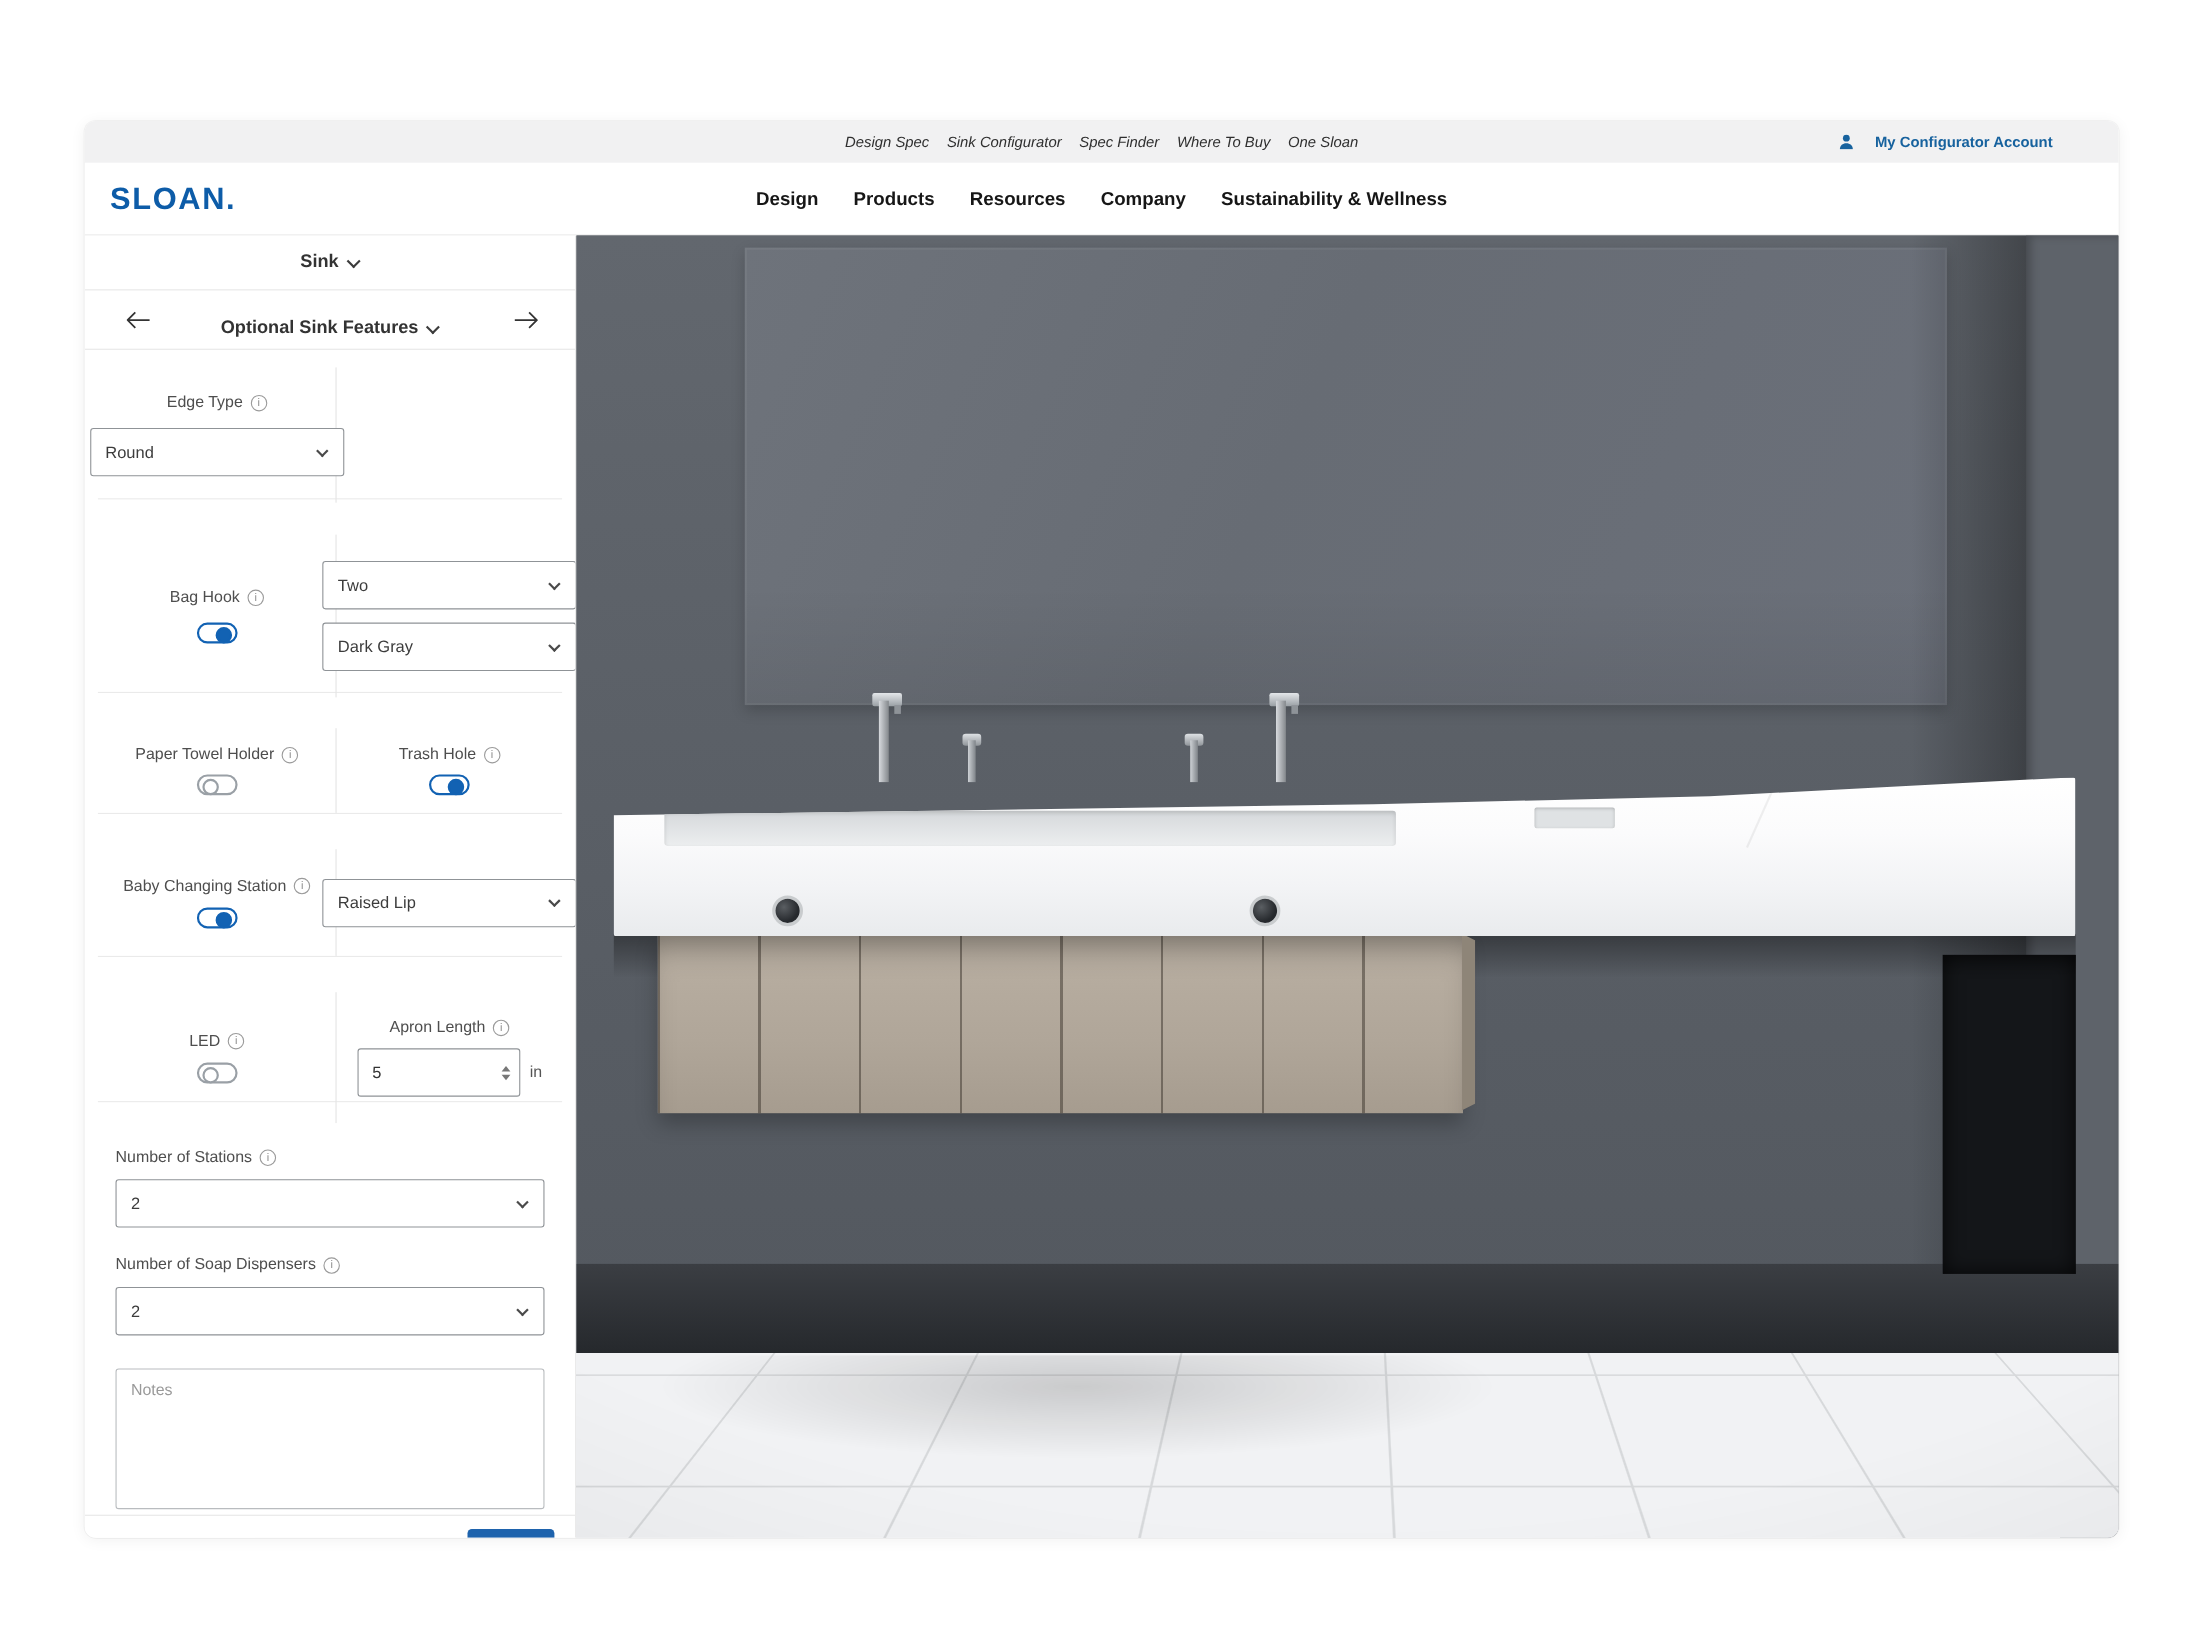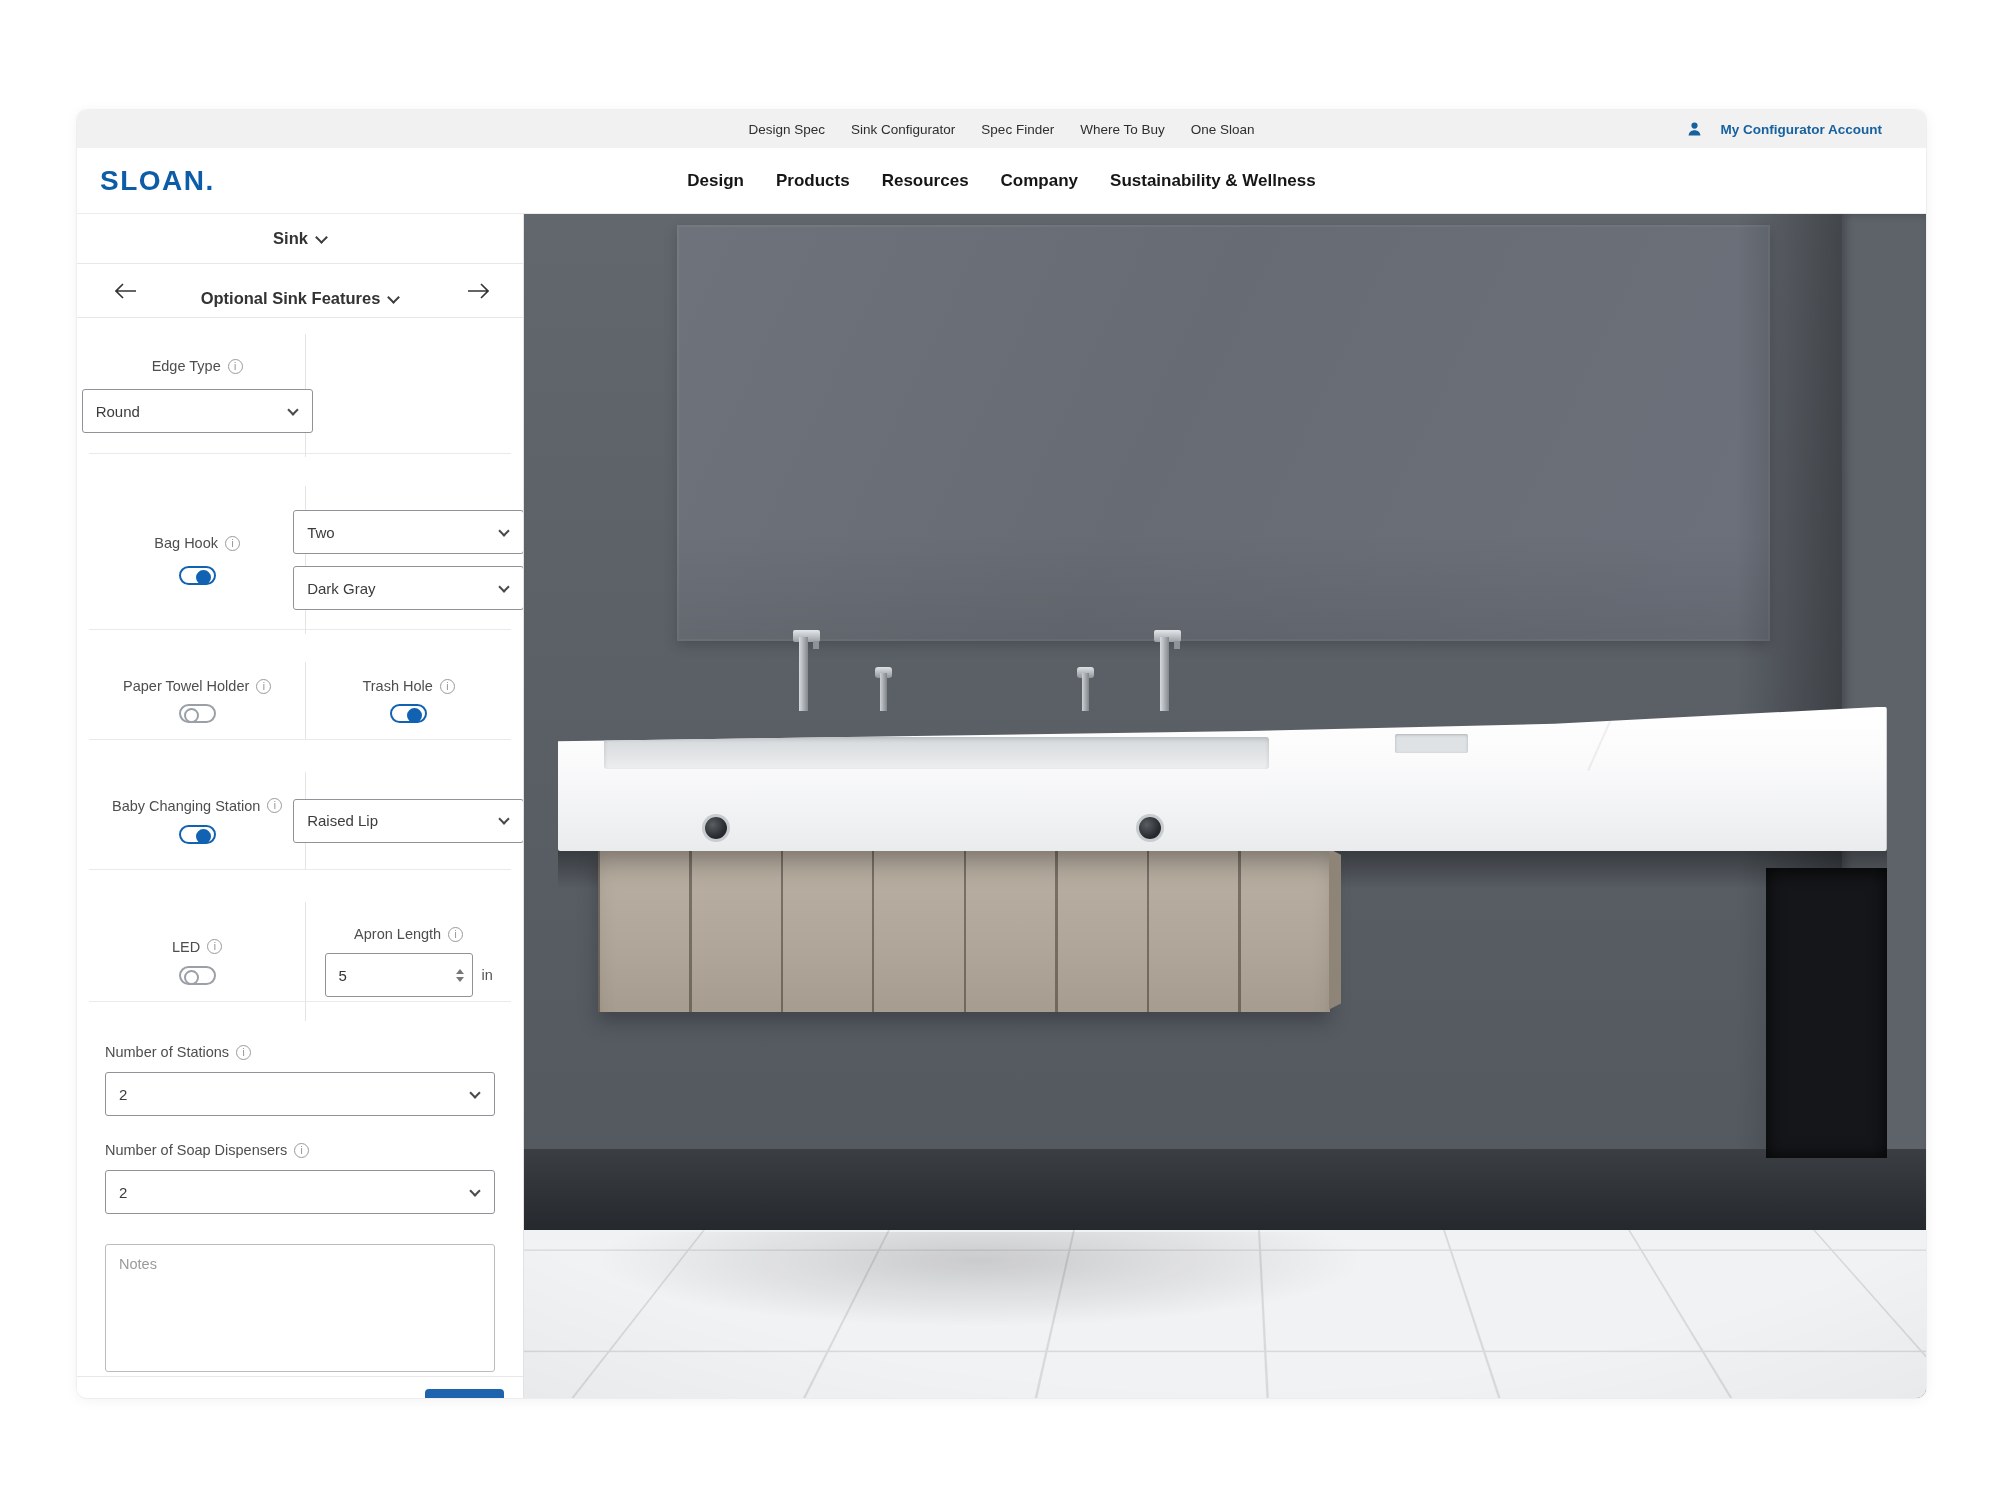--- a/index.html
+++ b/index.html
@@ -6,23 +6,23 @@
   html,body { width:2000px; height:1500px; background:#ffffff; font-family:"Liberation Sans", sans-serif; }
   a { text-decoration:none; color:inherit; cursor:pointer; }
   button { font-family:inherit; cursor:pointer; background:none; border:none; }
 
   .app { position:absolute; left:77px; top:110px; width:1849px; height:1288px; background:#fff;
          border-radius:10px; overflow:hidden; display:flex; flex-direction:column;
          box-shadow:0 0 0 1px rgba(0,0,0,0.04), 0 2px 14px rgba(0,0,0,0.06); }
 
   
   .utilbar { flex:0 0 38px; background:#f1f1f2; position:relative; display:flex; align-items:center; justify-content:center; }
-  .utillinks { display:flex; gap:26px; }
+  .utillinks { display:flex; gap:16px;font-style:italic; }
   .utillinks a { font-size:13.5px; color:#2e2e2e; }
-  .account { position:absolute; right:44px; top:0; height:100%; display:flex; align-items:center; gap:20px;
+  .account { position:absolute; right:60px; top:0; height:100%; display:flex; align-items:center; gap:20px;
              color:#17629e; font-size:13.5px; font-weight:700; }
 
   
   .mainhdr { flex:0 0 66px; background:#fff; position:relative; display:flex; align-items:center; justify-content:center;
              border-bottom:1px solid #ececec; }
   .logo { position:absolute; left:23px; top:50%; transform:translateY(-50%); font-size:28px; font-weight:800;
           letter-spacing:1.5px; color:#0d5ca8; cursor:pointer; }
   .mainnav { display:flex; gap:32px; }
   .mainnav a { font-size:17px; font-weight:700; color:#161616; }
 

